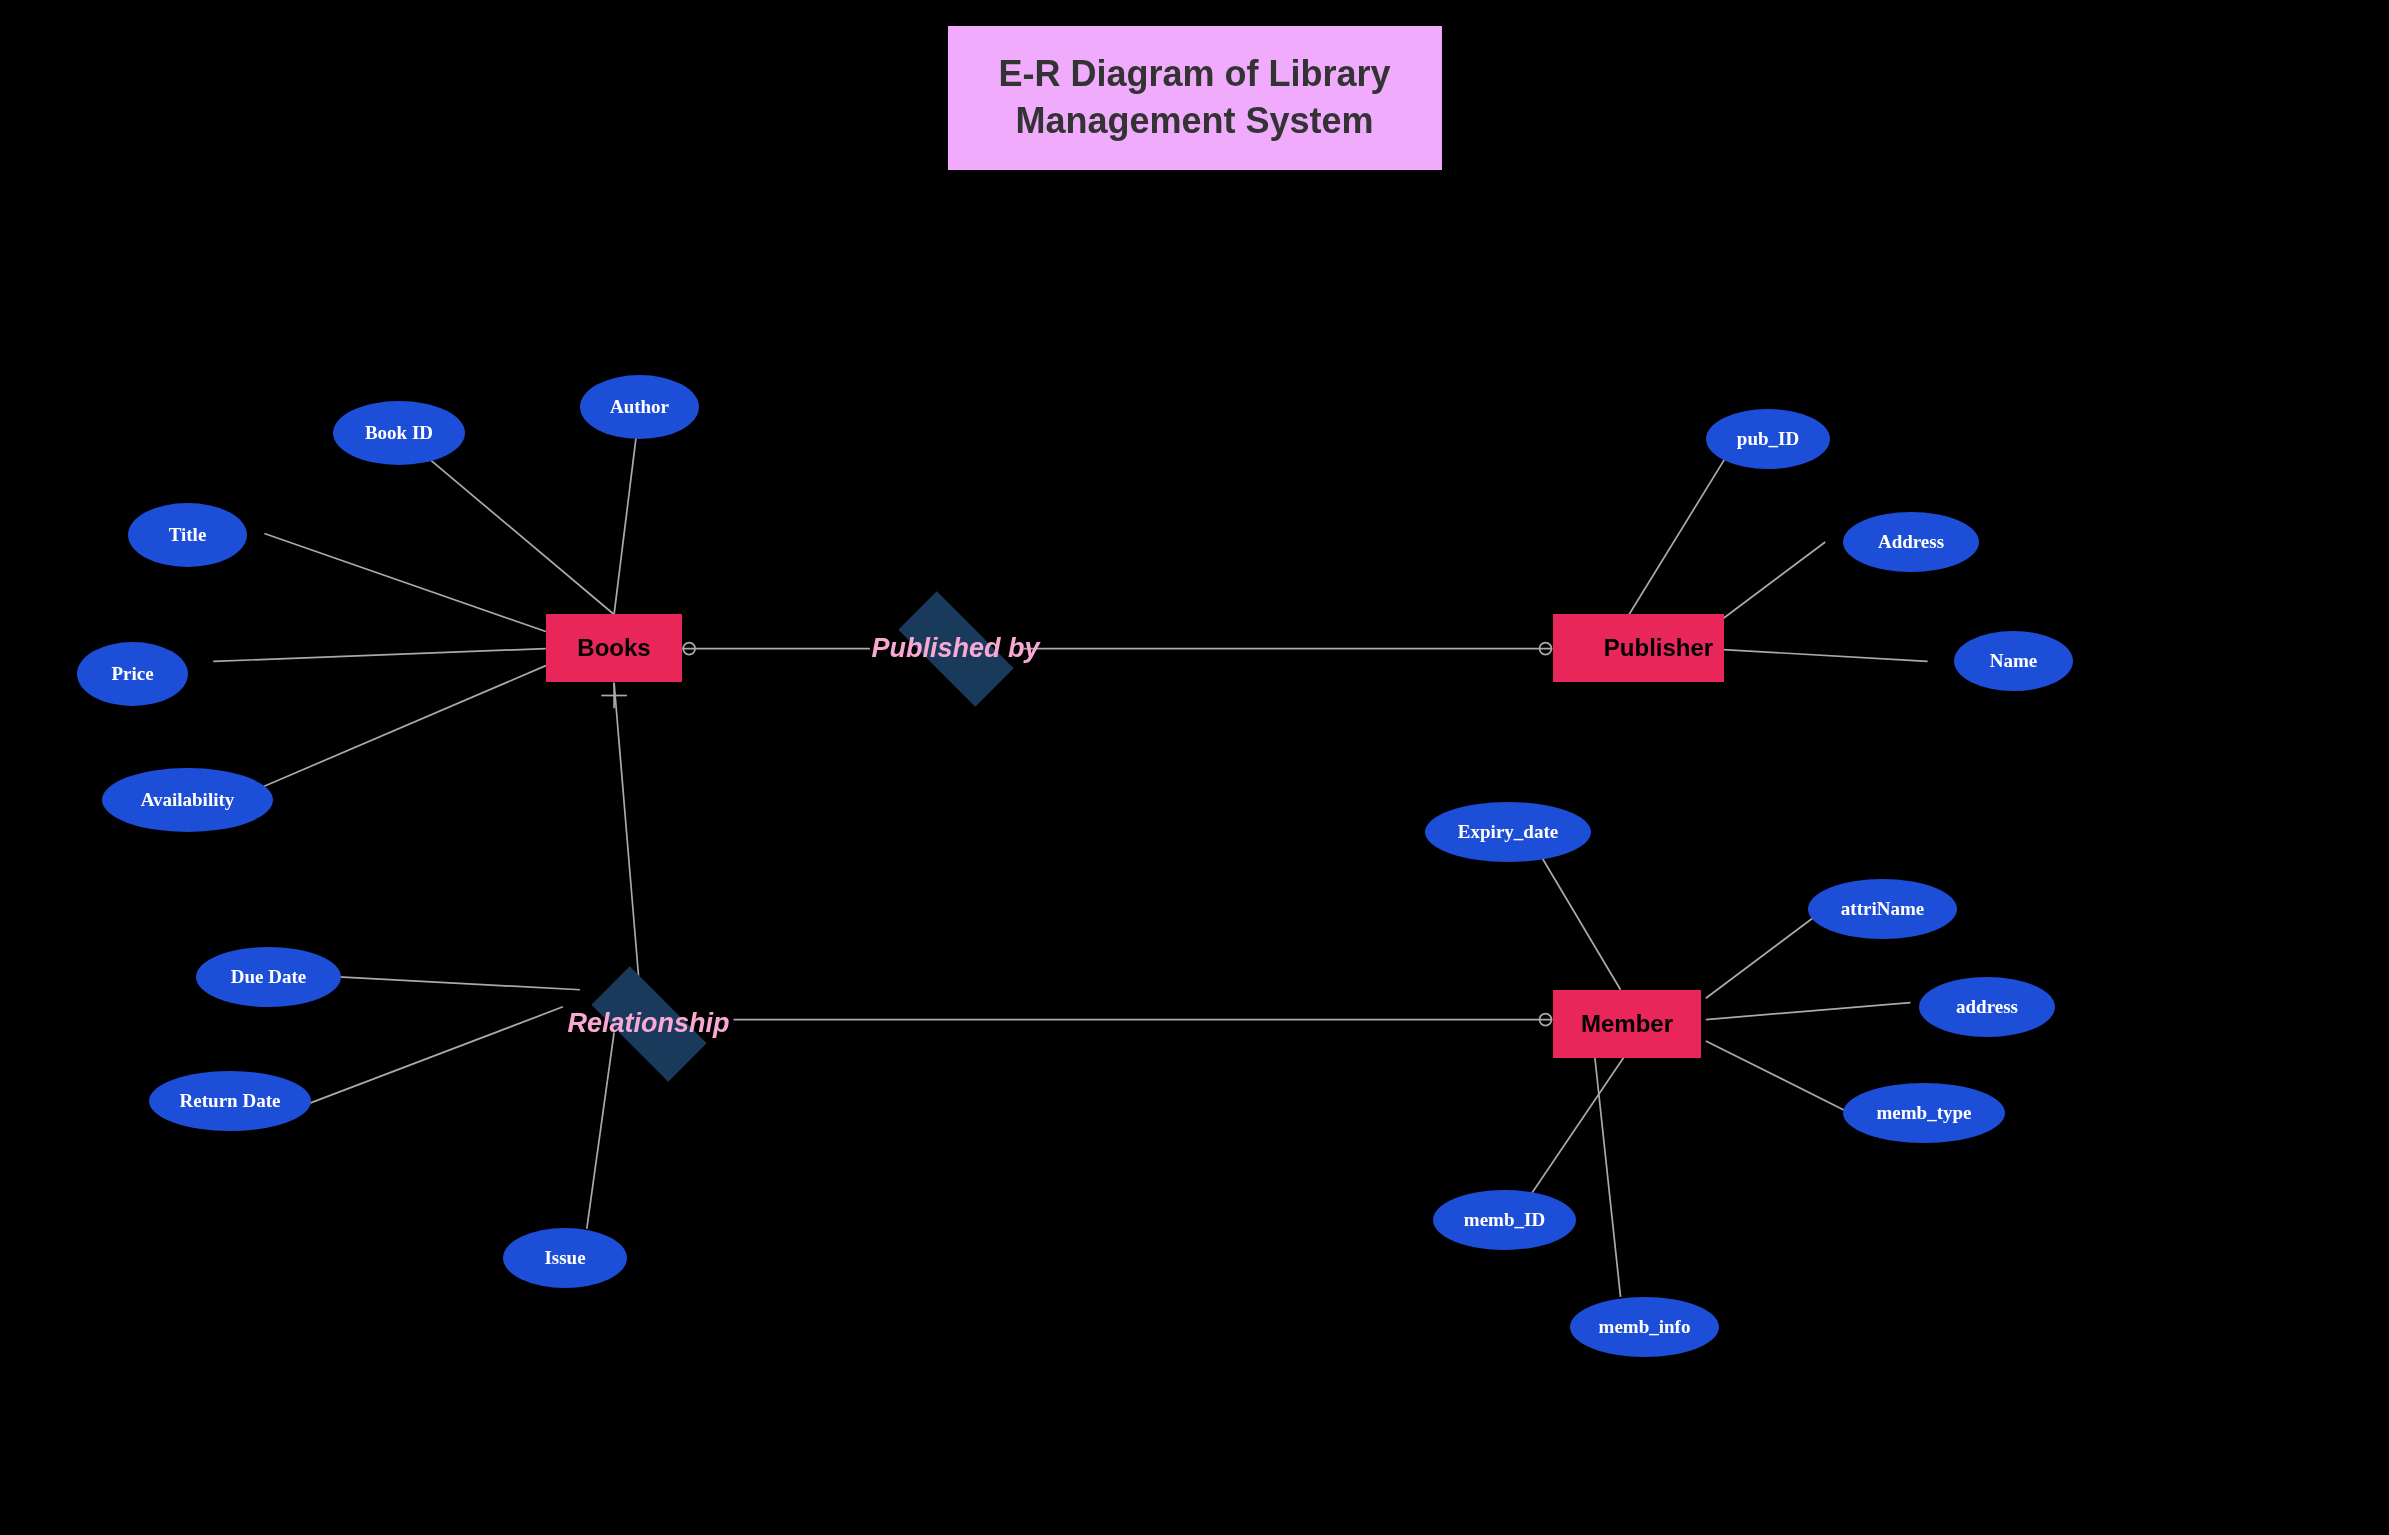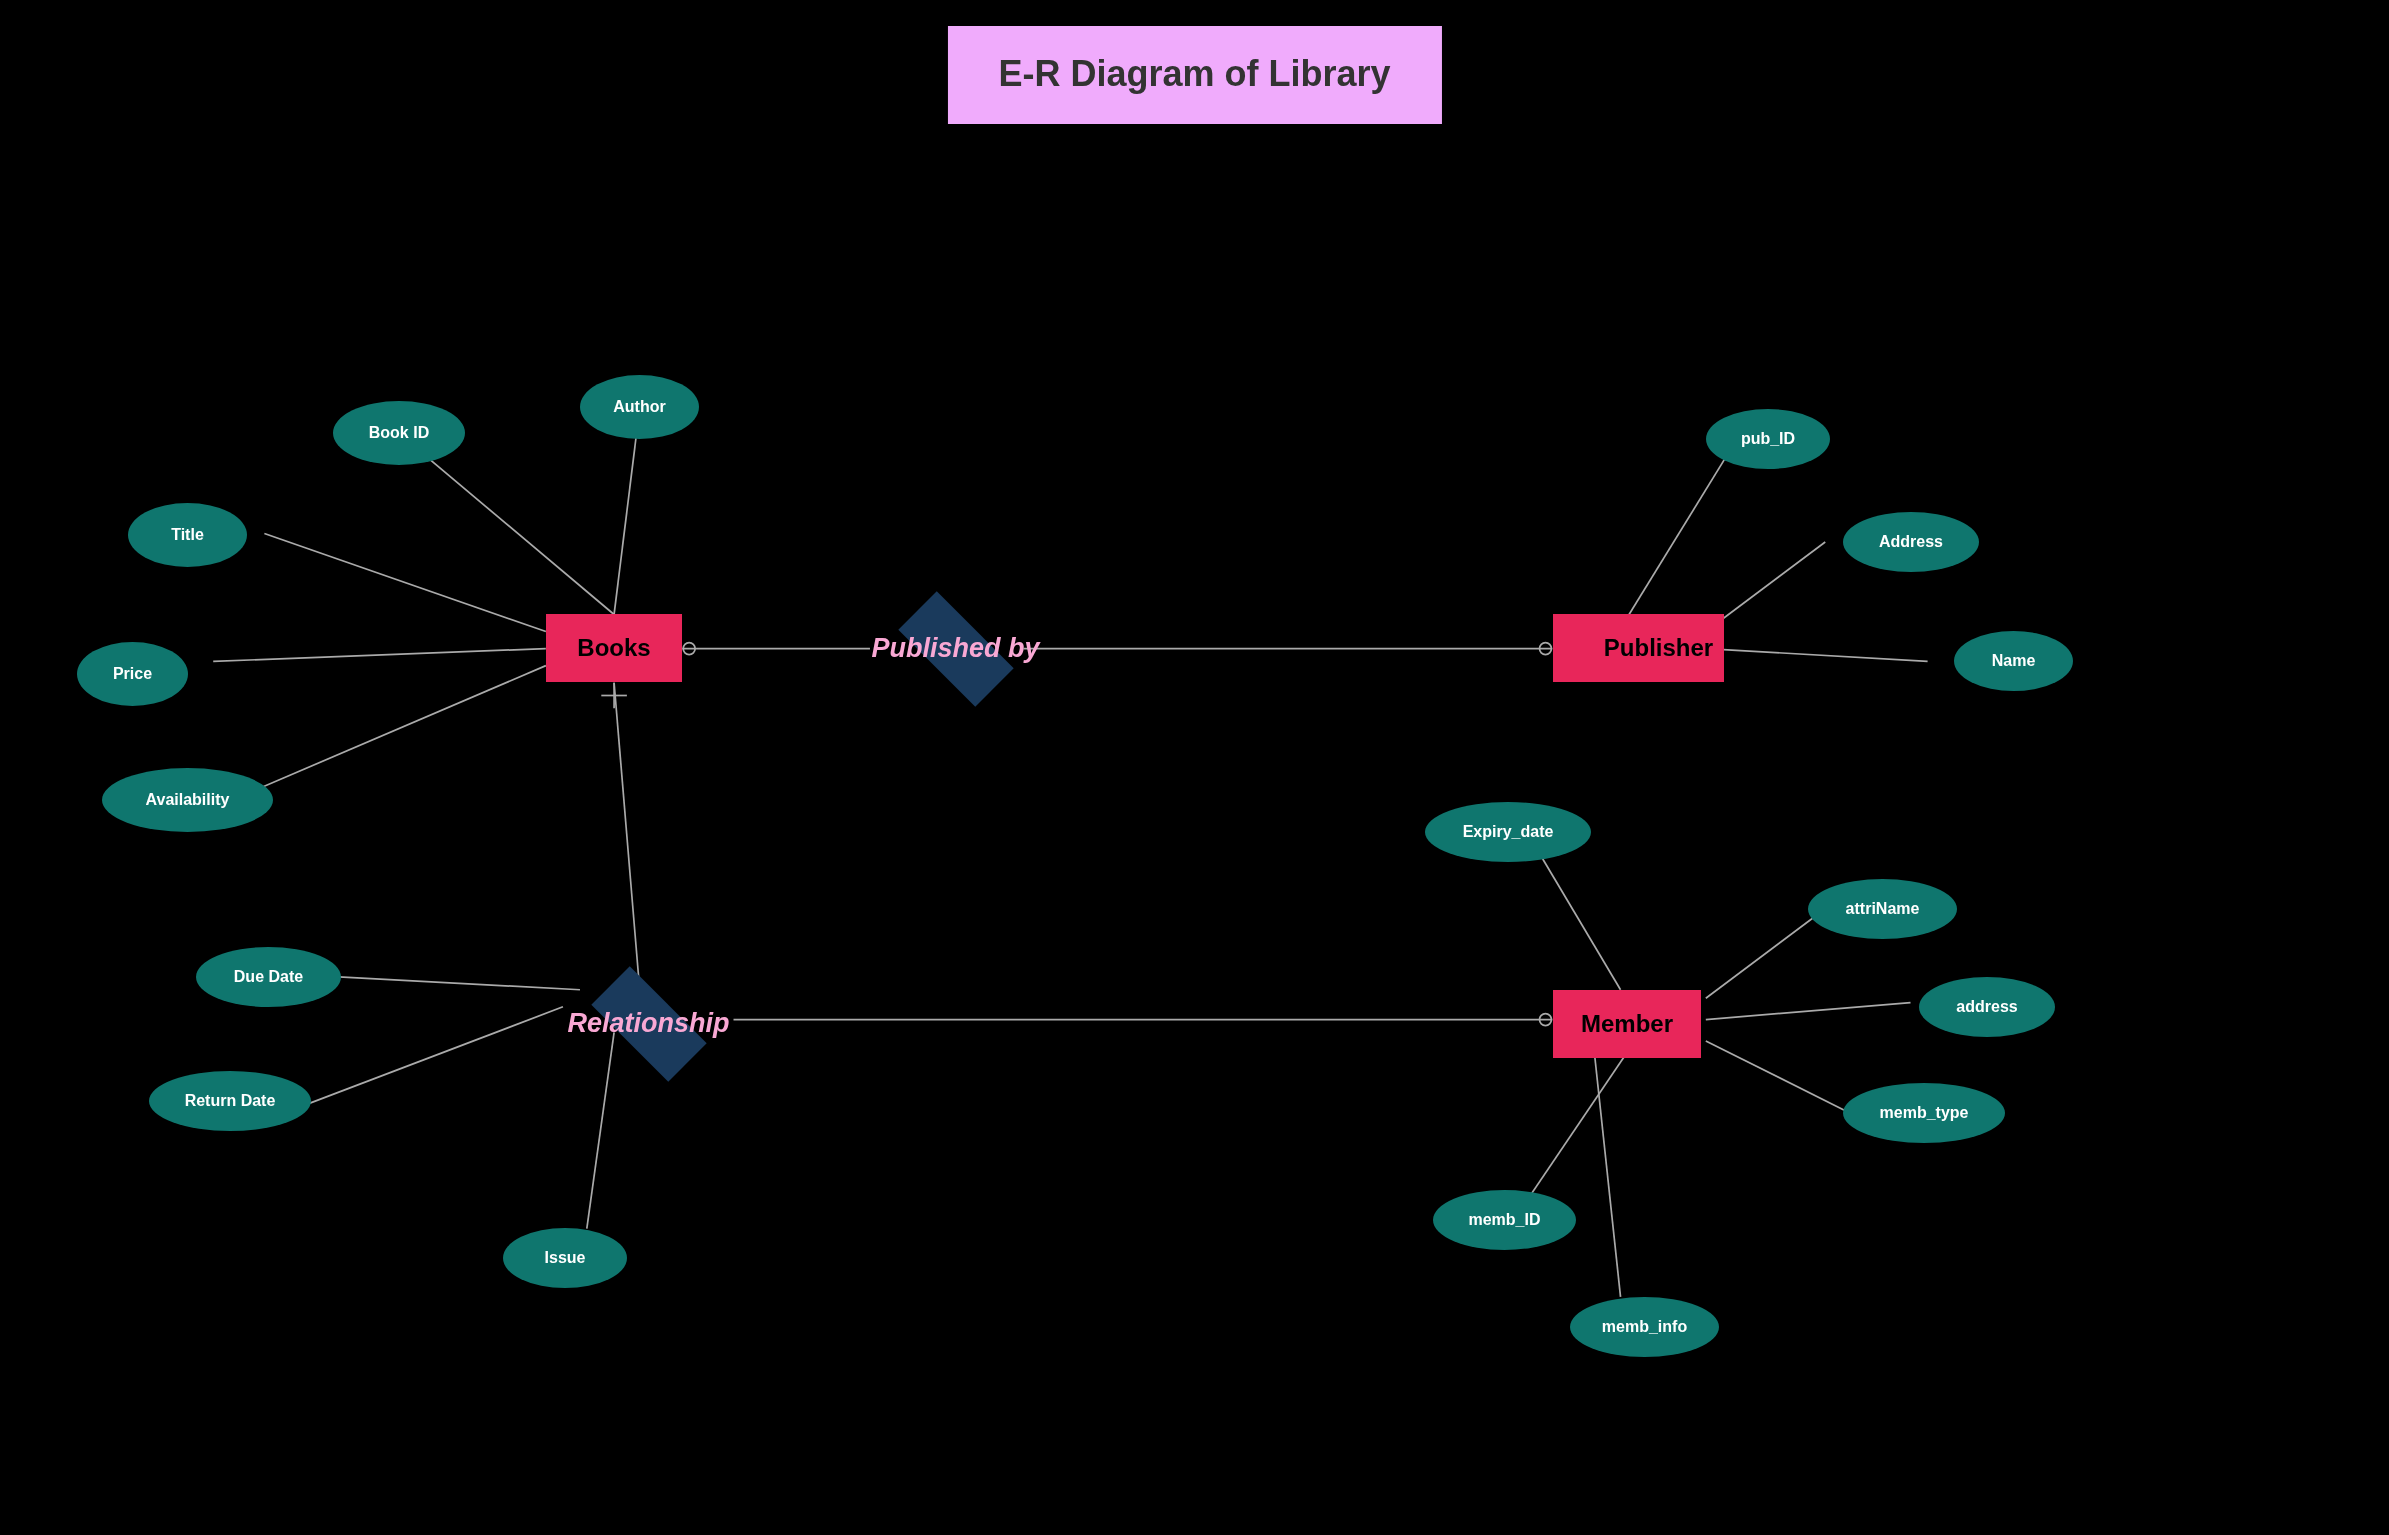--- a/index.html
+++ b/index.html
@@ -67,29 +67,30 @@
       color: #f9a8d4;
       font-size: 27px;
       font-weight: bold;
       text-align: center;
       font-style: italic;
     }
 
     
     .attribute {
       position: absolute;
-      background: #0f766e;
+      background: #1d4ed8;
       color: #fff;
-      font-size: 16px;
+      font-size: 19px;
       font-weight: bold;
       display: flex;
       align-items: center;
       justify-content: center;
       border-radius: 50%;
       text-align: center;
+      font-family: Liberation Serif, serif;
     }
 
     
     .lines-svg {
       position: absolute;
       top: 0;
       left: 0;
       width: 2389px;
       height: 1536px;
       pointer-events: none;
@@ -153,20 +154,21 @@
 
   <circle cx="1812" cy="1195" r="7" fill="none" stroke="#aaa" stroke-width="2"></circle>
 
   <line x1="720" y1="800" x2="720" y2="830" stroke="#aaa" stroke-width="2"></line>
   <line x1="705" y1="815" x2="735" y2="815" stroke="#aaa" stroke-width="2"></line>
 </svg>
 
 <div class="title-box">
   <div class="title-text">
     <span>E-R Diagram of Library</span><br>
+    <span>Management System</span>
   </div>
 </div>
 
 <div class="entity" style="left:546px; top:614px; width:136px; height:68px;">
   <span>Books</span>
 </div>
 
 <div class="entity" style="left:1553px; top:614px; width:171px; height:68px;padding-left:40px;">
   <span>Publisher</span>
 </div>

